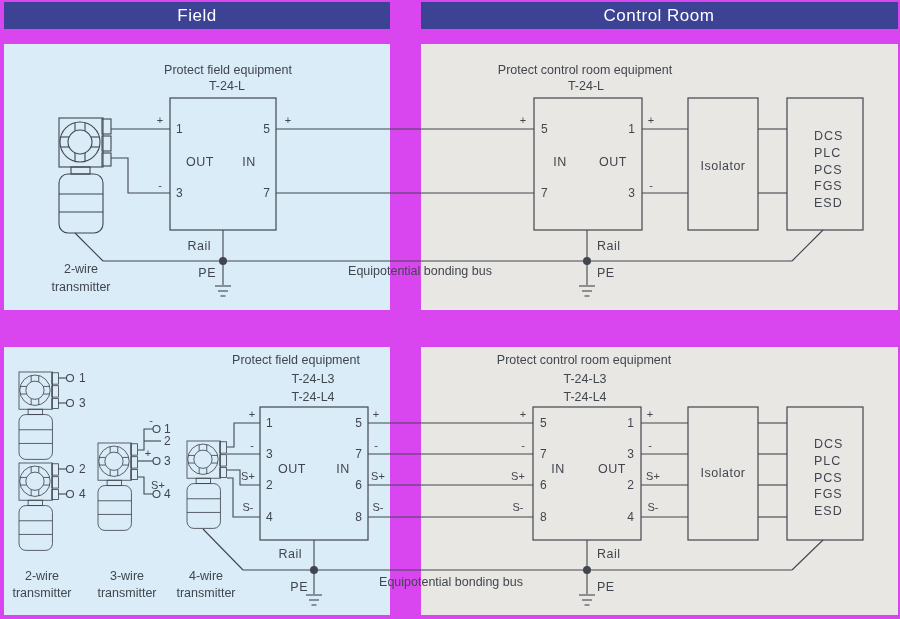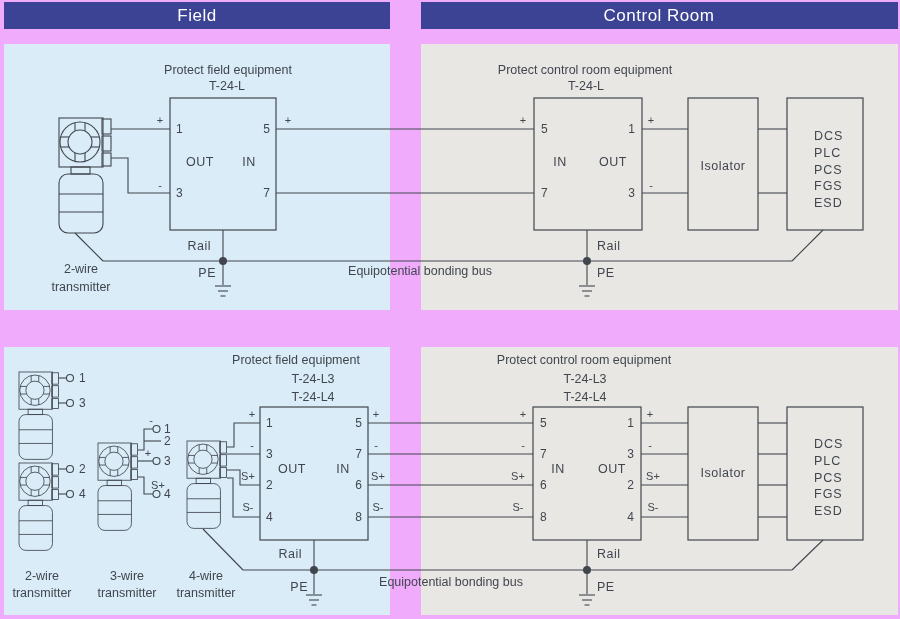--- a/index.html
+++ b/index.html
@@ -1,16 +1,16 @@
 <!DOCTYPE html>
 <html><head>
 <meta charset="utf-8">
 <style>
   html,body{margin:0;padding:0;background:#ffffff;}
-  #stage{position:relative;width:900px;height:619px;background:#f0abfc;overflow:hidden;
+  #stage{position:relative;width:900px;height:619px;background:#d946ef;overflow:hidden;
          font-family:"Liberation Sans",sans-serif;}
   svg text{font-family:"Liberation Sans",sans-serif;fill:#41464e;}
   .hdr{font-size:17px;fill:#ffffff;text-anchor:middle;font-weight:500;letter-spacing:.5px;}
   .cap{font-size:12.5px;text-anchor:middle;}
   .num{font-size:12px;}
   .lblm{font-size:12.5px;text-anchor:middle;letter-spacing:.5px;}
   .sgn{font-size:11px;text-anchor:middle;}
   .end{text-anchor:end;}
   .eq{font-size:12.5px;letter-spacing:1px;}
   .w{stroke:#41464e;stroke-width:1.1;fill:none;}

